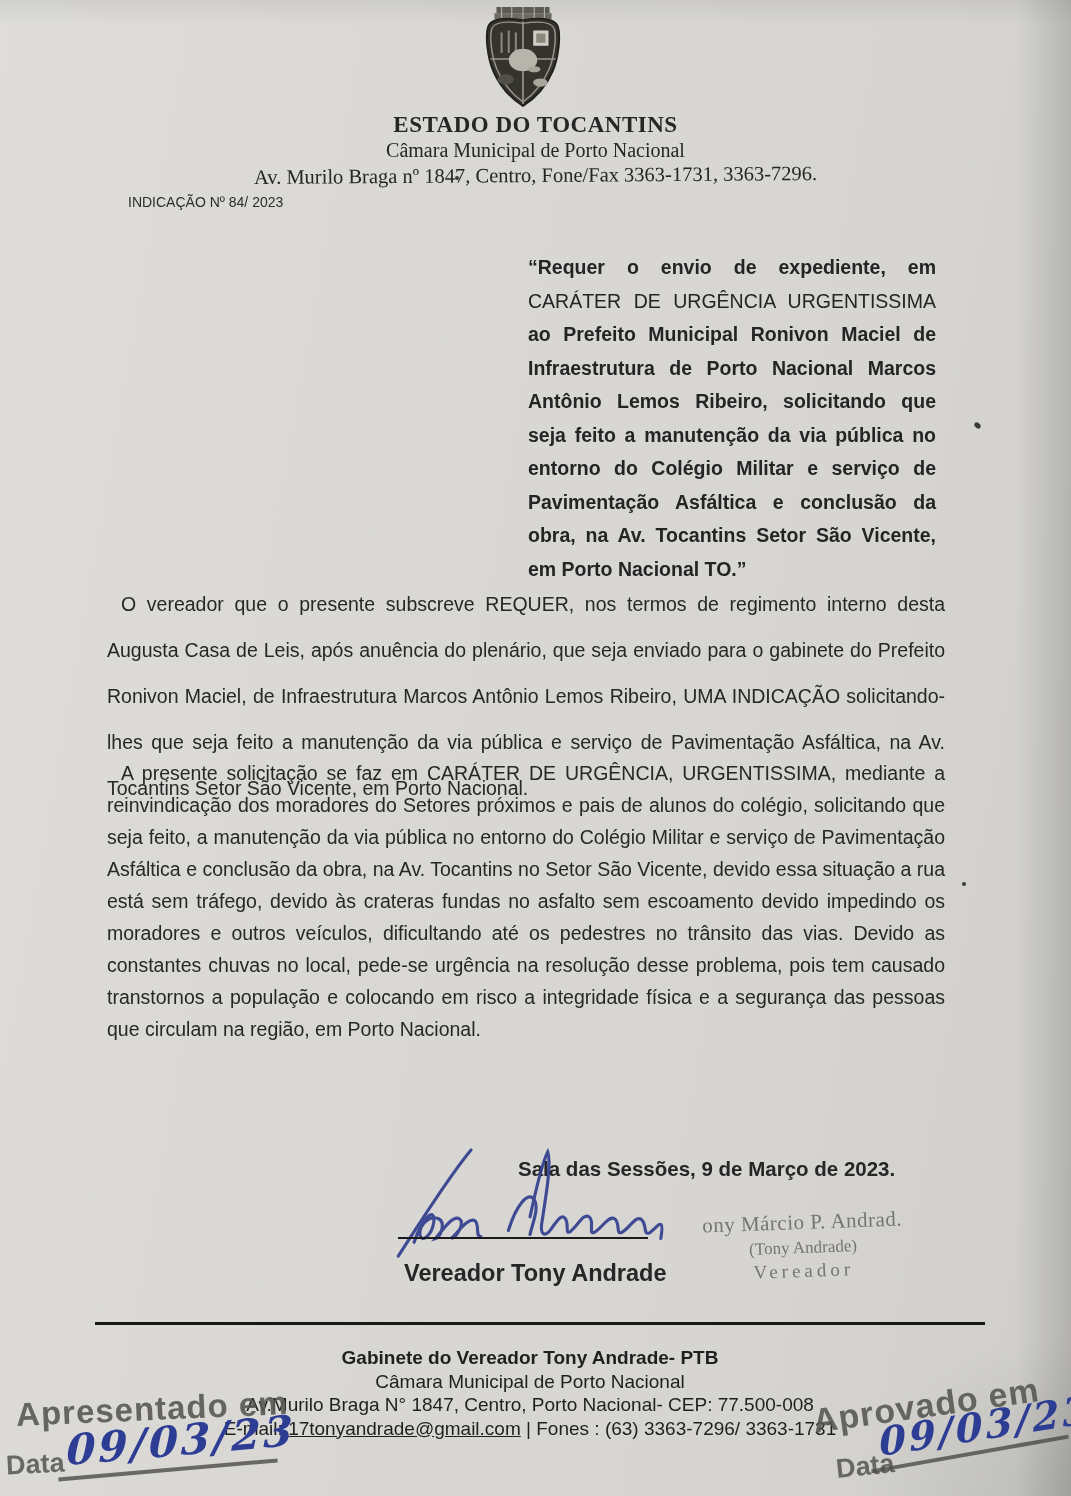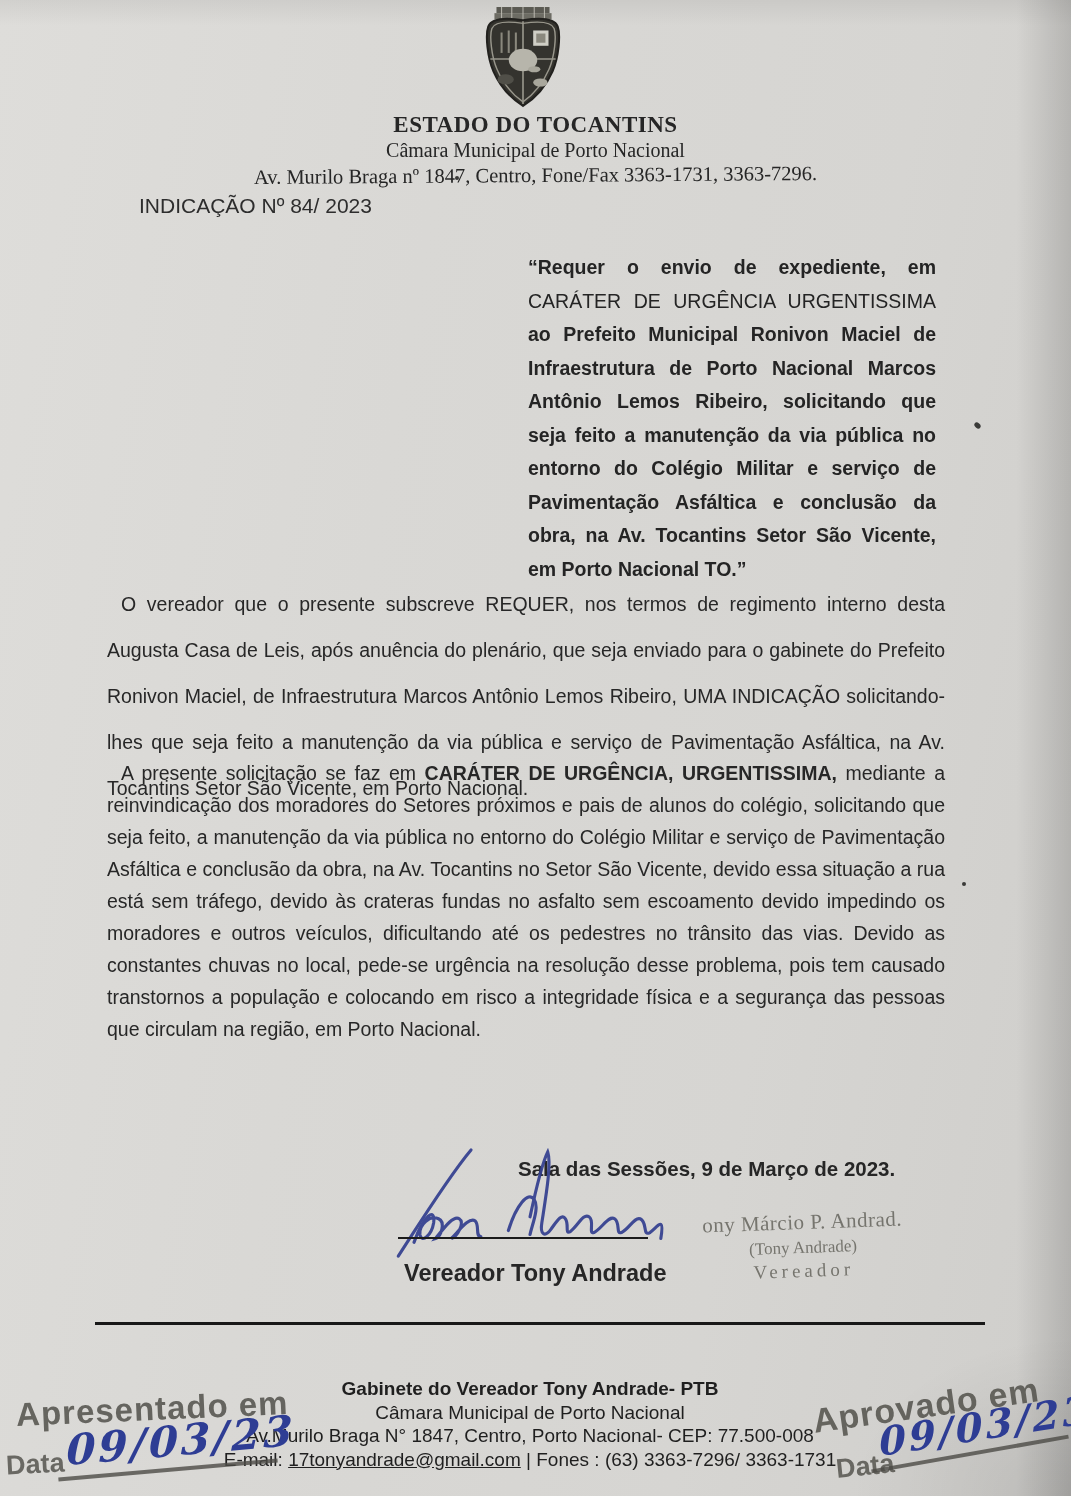--- a/index.html
+++ b/index.html
@@ -21,47 +21,47 @@
 
   .speck{position:absolute;background:#3a3a38;border-radius:50%;}
 
   
   .header{position:absolute;top:6px;left:0;width:100%;text-align:center;}
   .crest{display:inline-block;margin-left:-26px;}
   .org1{font-family:"Liberation Serif", serif;font-weight:bold;font-size:23px;letter-spacing:.5px;margin-top:0;}
   .org2{font-family:"Liberation Serif", serif;font-size:20px;margin-top:1px;}
   .org3{font-family:"Liberation Serif", serif;font-size:20.5px;margin-top:2px;transform:rotate(-0.4deg);}
 
-  .doc-number{position:absolute;left:139px;top:194px;font-size:21px;color:#2d2d2d;}
+  .doc-number{position:absolute;left:128px;top:194px;font-size:14px;color:#2d2d2d;}
 
   .quote{position:absolute;left:528px;top:251px;width:408px;
     font-weight:bold;font-size:19.5px;line-height:33.5px;text-align:justify;color:#242424;}
   .quote .caps{font-weight:normal;}
 
   .body-par{position:absolute;left:107px;width:838px;text-align:justify;
     font-size:19.5px;line-height:46px;color:#272727;}
   .p1{top:581px;text-indent:14px;}
   .p2{top:757px;line-height:32px;text-indent:14px;}
   .p3{top:1048px;}
-  .p2 .caps{font-weight:bold;}
+  .p2 .caps{font-weight:normal;}
 
   .sala{position:absolute;left:518px;top:1157px;font-weight:bold;font-size:20.5px;}
 
   .sig-svg{position:absolute;left:382px;top:1146px;}
   .sig-line{position:absolute;left:398px;top:1237px;width:250px;height:2px;background:#1b1b1b;}
   .signatory{position:absolute;left:404px;top:1260px;font-weight:bold;font-size:23.5px;}
 
   .name-stamp{position:absolute;left:688px;top:1210px;width:230px;text-align:center;
     transform:rotate(-2deg);color:#6e6d66;font-family:"Liberation Serif", serif;opacity:.92;}
   .name-stamp .l1{font-size:21px;letter-spacing:.5px;}
   .name-stamp .l2{font-size:17px;margin-top:3px;}
   .name-stamp .l3{font-size:19px;letter-spacing:4px;margin-top:2px;}
 
   .footer-divider{position:absolute;left:95px;top:1322px;width:890px;height:3px;background:#181818;}
-  .footer{position:absolute;top:1377px;left:0;width:1060px;text-align:center;font-size:19px;line-height:23.5px;color:#1f1f1f;}
+  .footer{position:absolute;top:1346px;left:0;width:1060px;text-align:center;font-size:19px;line-height:23.5px;color:#1f1f1f;}
   .footer .f1{font-weight:bold;}
   .footer .email{text-decoration:underline;text-align:right;}
 
   .stamp-label{position:absolute;color:#56554f;font-weight:bold;opacity:.88;}
   .presented-label{left:16px;top:1390px;font-size:33px;letter-spacing:1px;transform:rotate(-2.5deg);}
   .approved-label{left:812px;top:1386px;font-size:34px;letter-spacing:1px;transform:rotate(-8deg);}
   .data-label{position:absolute;color:#56554f;font-weight:bold;font-size:27px;opacity:.85;}
   .presented-data{left:6px;top:1449px;transform:rotate(-3deg);}
   .approved-data{left:836px;top:1451px;transform:rotate(-6deg);}
   .stamp-underline{position:absolute;height:4px;background:#4c4b46;opacity:.8;}

